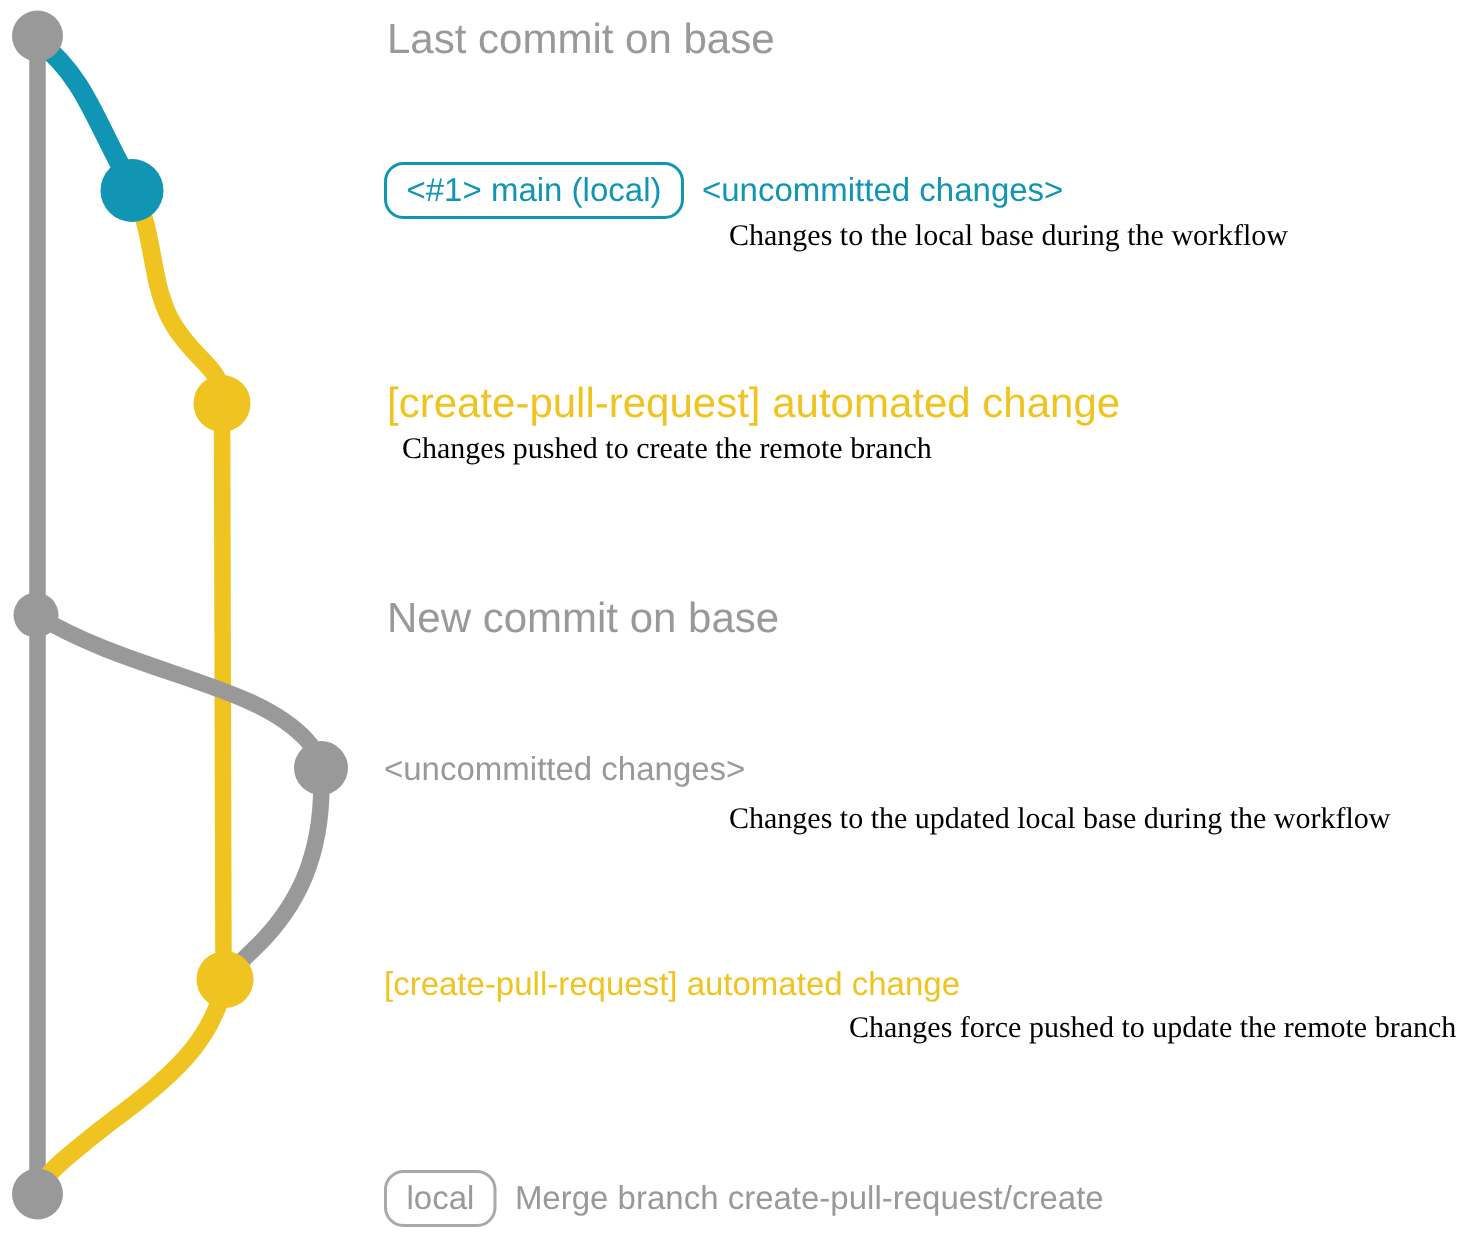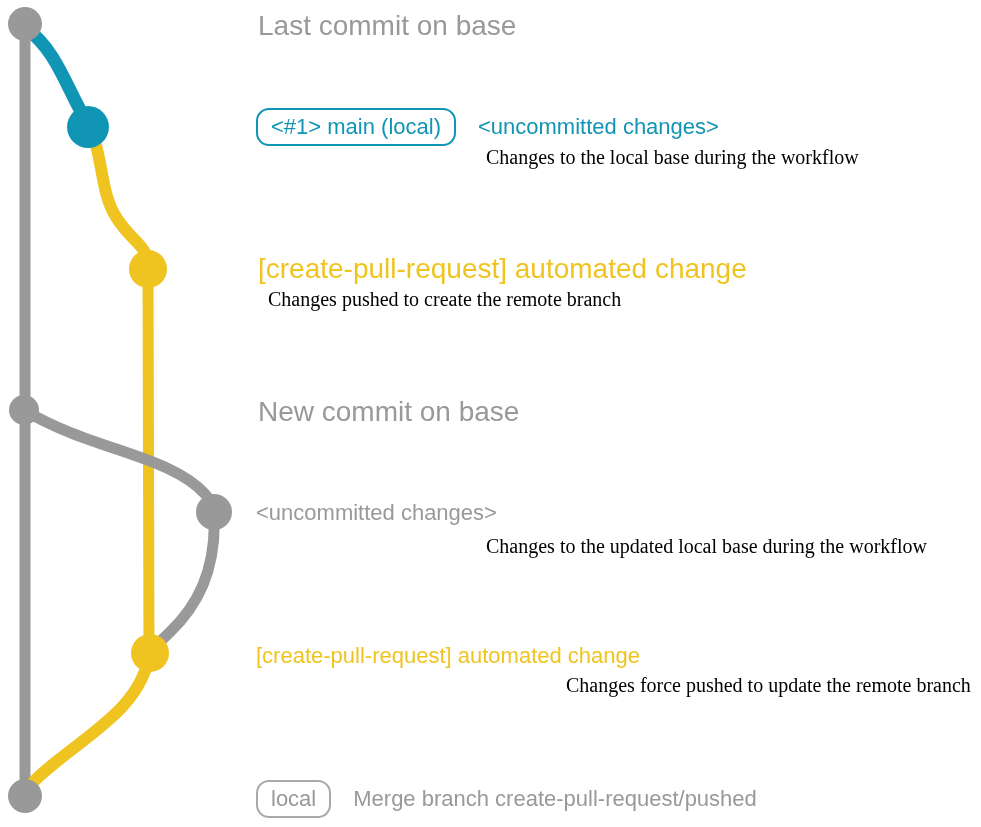--- a/index.html
+++ b/index.html
@@ -14,21 +14,21 @@
   .label {
     position: absolute;
     font-size: 28px;
     line-height: 24px;
     white-space: nowrap;
   }
   .row {
     position: absolute;
     display: flex;
     align-items: center;
-    gap: 22px;
+    gap: 12px;
     white-space: nowrap;
   }
   .badge {
     display: inline-flex;
     align-items: center;
     font-size: 22px;
     line-height: 24px;
     padding: 5px 13px;
     border: 2px solid;
     border-radius: 13px;
@@ -104,16 +104,16 @@
   </div>
   <div class="desc" style="left:486px; top:535px;">Changes to the updated local base during the workflow</div>
 
   <div class="row" style="left:256px; top:637px; height:38px;">
     <span class="heading c-yellow">[create-pull-request] automated change</span>
   </div>
   <div class="desc" style="left:566px; top:674px;">Changes force pushed to update the remote branch</div>
 
   <div class="row" style="left:256px; top:779px; height:39px;">
     <span class="badge b-gray c-gray">local</span>
-    <span class="heading c-gray">Merge branch create-pull-request/pushed</span>
+    <span class="heading c-gray">Merge branch create-pull-request/create</span>
   </div>
 
 </div>
 
 </body></html>

